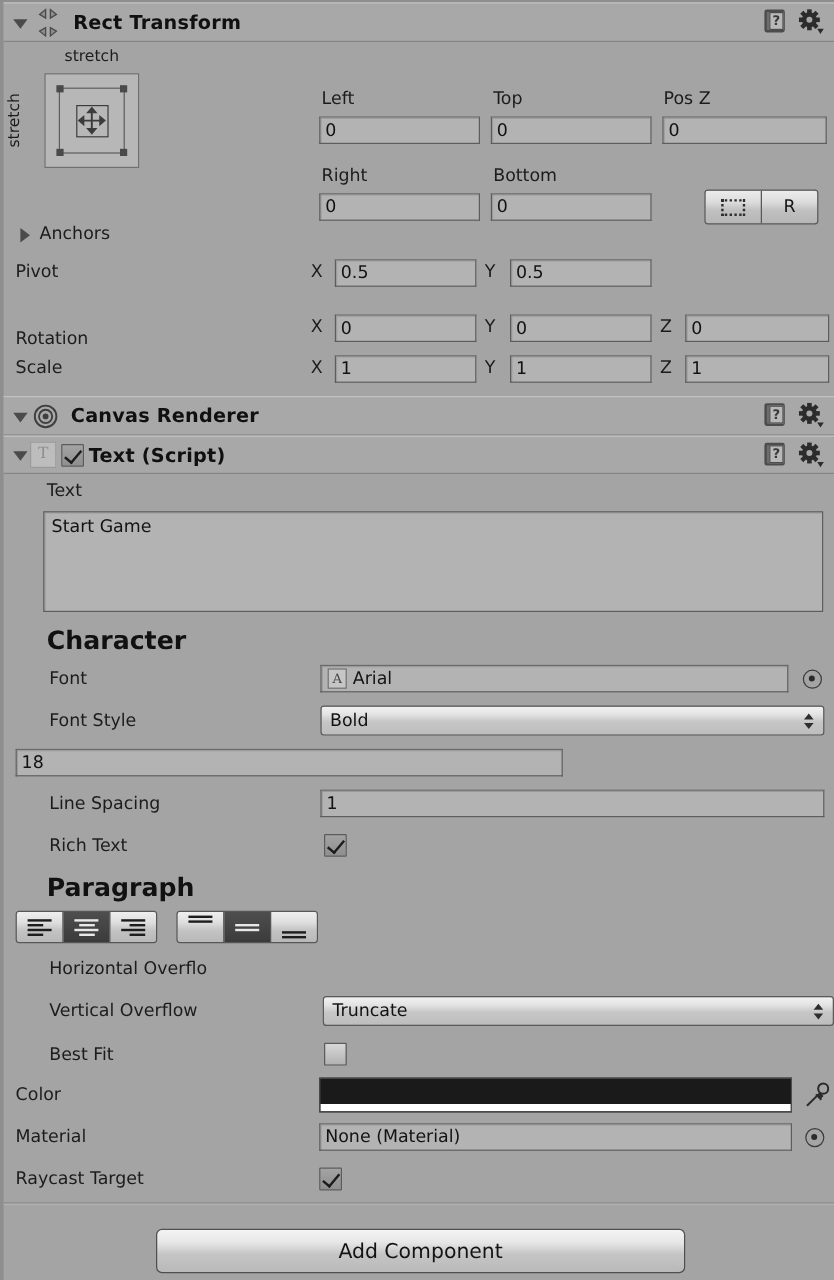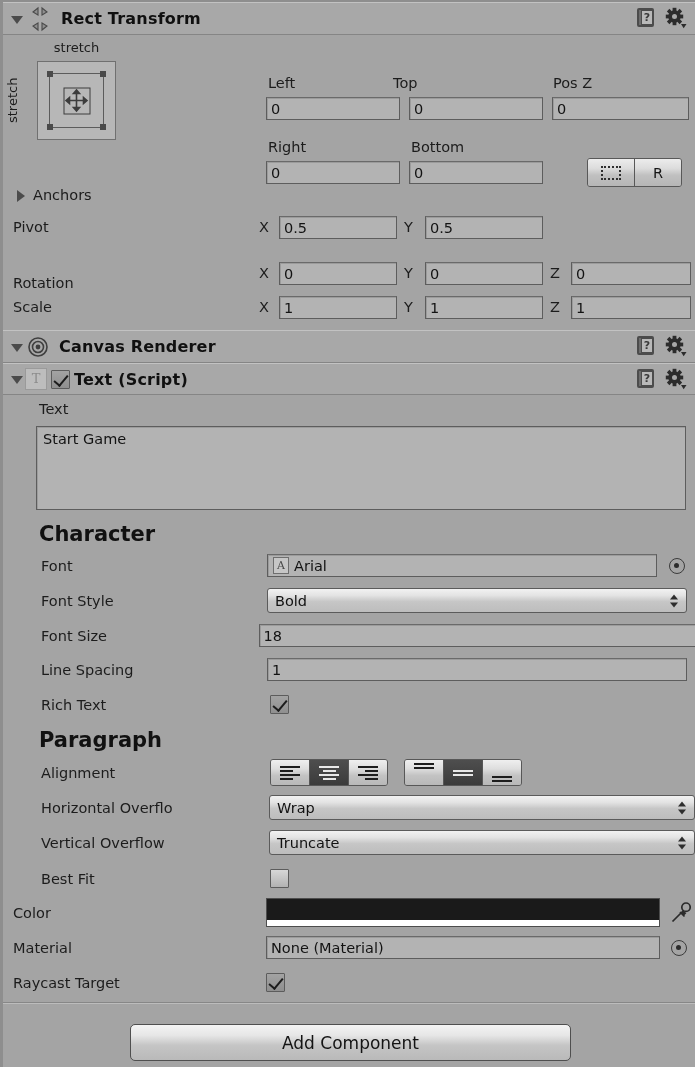--- a/index.html
+++ b/index.html
@@ -427,21 +427,21 @@
             <path d="M12 1.5 L9 5 L15 5 Z"></path>
             <path d="M12 22.5 L9 19 L15 19 Z"></path>
             <path d="M1.5 12 L5 9 L5 15 Z"></path>
             <path d="M22.5 12 L19 9 L19 15 Z"></path>
           </g>
         </svg>
       </div>
     </div>
 
     <div class="col-head" style="left:265px; top:40px;">Left</div>
-    <div class="col-head" style="left:390px; top:40px;">Top</div>
+    <div class="col-head" style="left:408px; top:40px;">Top</div>
     <div class="col-head" style="left:550px; top:40px;">Pos Z</div>
 
     <div class="field" style="position:absolute; left:263px; top:62px; width:134px;">0</div>
     <div class="field" style="position:absolute; left:406px; top:62px; width:134px;">0</div>
     <div class="field" style="position:absolute; left:549px; top:62px; width:137px;">0</div>
 
     <div class="col-head" style="left:265px; top:104px;">Right</div>
     <div class="col-head" style="left:408px; top:104px;">Bottom</div>
 
     <div class="field" style="position:absolute; left:263px; top:126px; width:134px;">0</div>
@@ -577,40 +577,38 @@
 
   <div class="row" style="position:absolute; left:0; top:583px; width:695px;">
     <span class="label indent" style="width:226px;">Font Style</span>
     <div class="dropdown" style="width:420px;">
       <span>Bold</span>
       <span class="arrows"></span>
     </div>
   </div>
 
   <div class="row" style="position:absolute; left:0; top:618px; width:695px;">
-    <span class="label indent" style="width:226px;">Font Size</span>
     <div class="field" style="width:456px;">18</div>
   </div>
 
   <div class="row" style="position:absolute; left:0; top:652px; width:695px;">
     <span class="label indent" style="width:226px;">Line Spacing</span>
     <div class="field" style="width:420px;">1</div>
   </div>
 
   <div class="row" style="position:absolute; left:0; top:687px; width:695px;">
     <span class="label indent" style="width:229px;">Rich Text</span>
     <span class="checkbox checked"></span>
   </div>
 
   <div class="row" style="position:absolute; left:0; top:722px; width:695px;">
     <span class="section-label">Paragraph</span>
   </div>
 
   <div class="row" style="position:absolute; left:0; top:755px; width:695px;">
-    <span class="label indent" style="width:229px;">Alignment</span>
     <div class="align-group">
       <div class="align-btn">
         <div class="ln" style="width:20px;"></div>
           <div class="ln" style="width:13px;margin-right:7px;"></div>
         <div class="ln" style="width:20px;"></div>
           <div class="ln" style="width:13px;margin-right:7px;"></div>
       </div>
       <div class="align-btn sel">
         <div class="ln" style="width:20px;"></div>
           <div class="ln" style="width:13px;"></div>
@@ -635,24 +633,20 @@
       </div>
       <div class="align-btn" style="justify-content:flex-end; padding-bottom:3px;">
         <div class="ln" style="width:20px;"></div>
           <div class="ln" style="width:20px;"></div>
       </div>
     </div>
   </div>
 
   <div class="row" style="position:absolute; left:0; top:790px; width:695px;">
     <span class="label indent" style="width:228px;">Horizontal Overflo</span>
-    <div class="dropdown" style="width:426px;">
-      <span>Wrap</span>
-      <span class="arrows"></span>
-    </div>
   </div>
 
   <div class="row" style="position:absolute; left:0; top:825px; width:695px;">
     <span class="label indent" style="width:228px;">Vertical Overflow</span>
     <div class="dropdown" style="width:426px;">
       <span>Truncate</span>
       <span class="arrows"></span>
     </div>
   </div>
 

